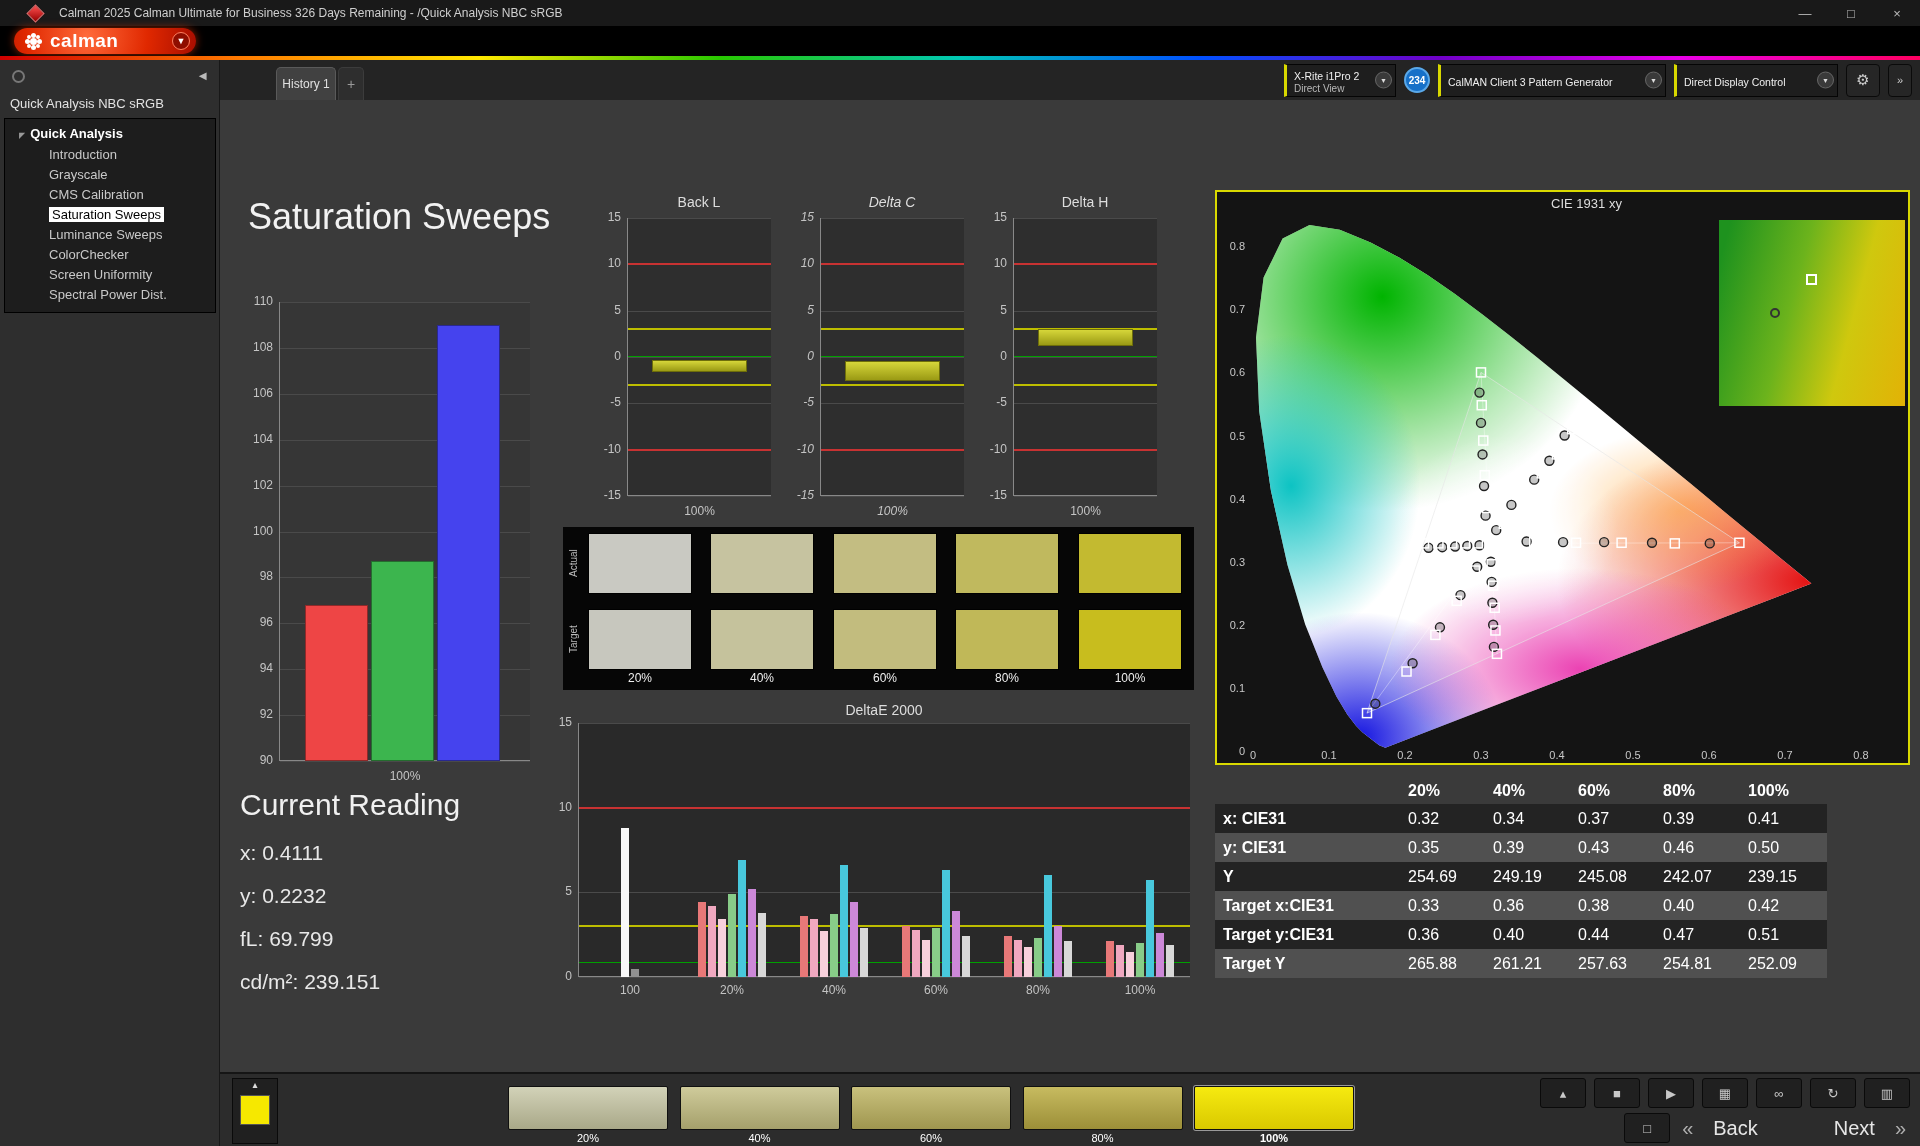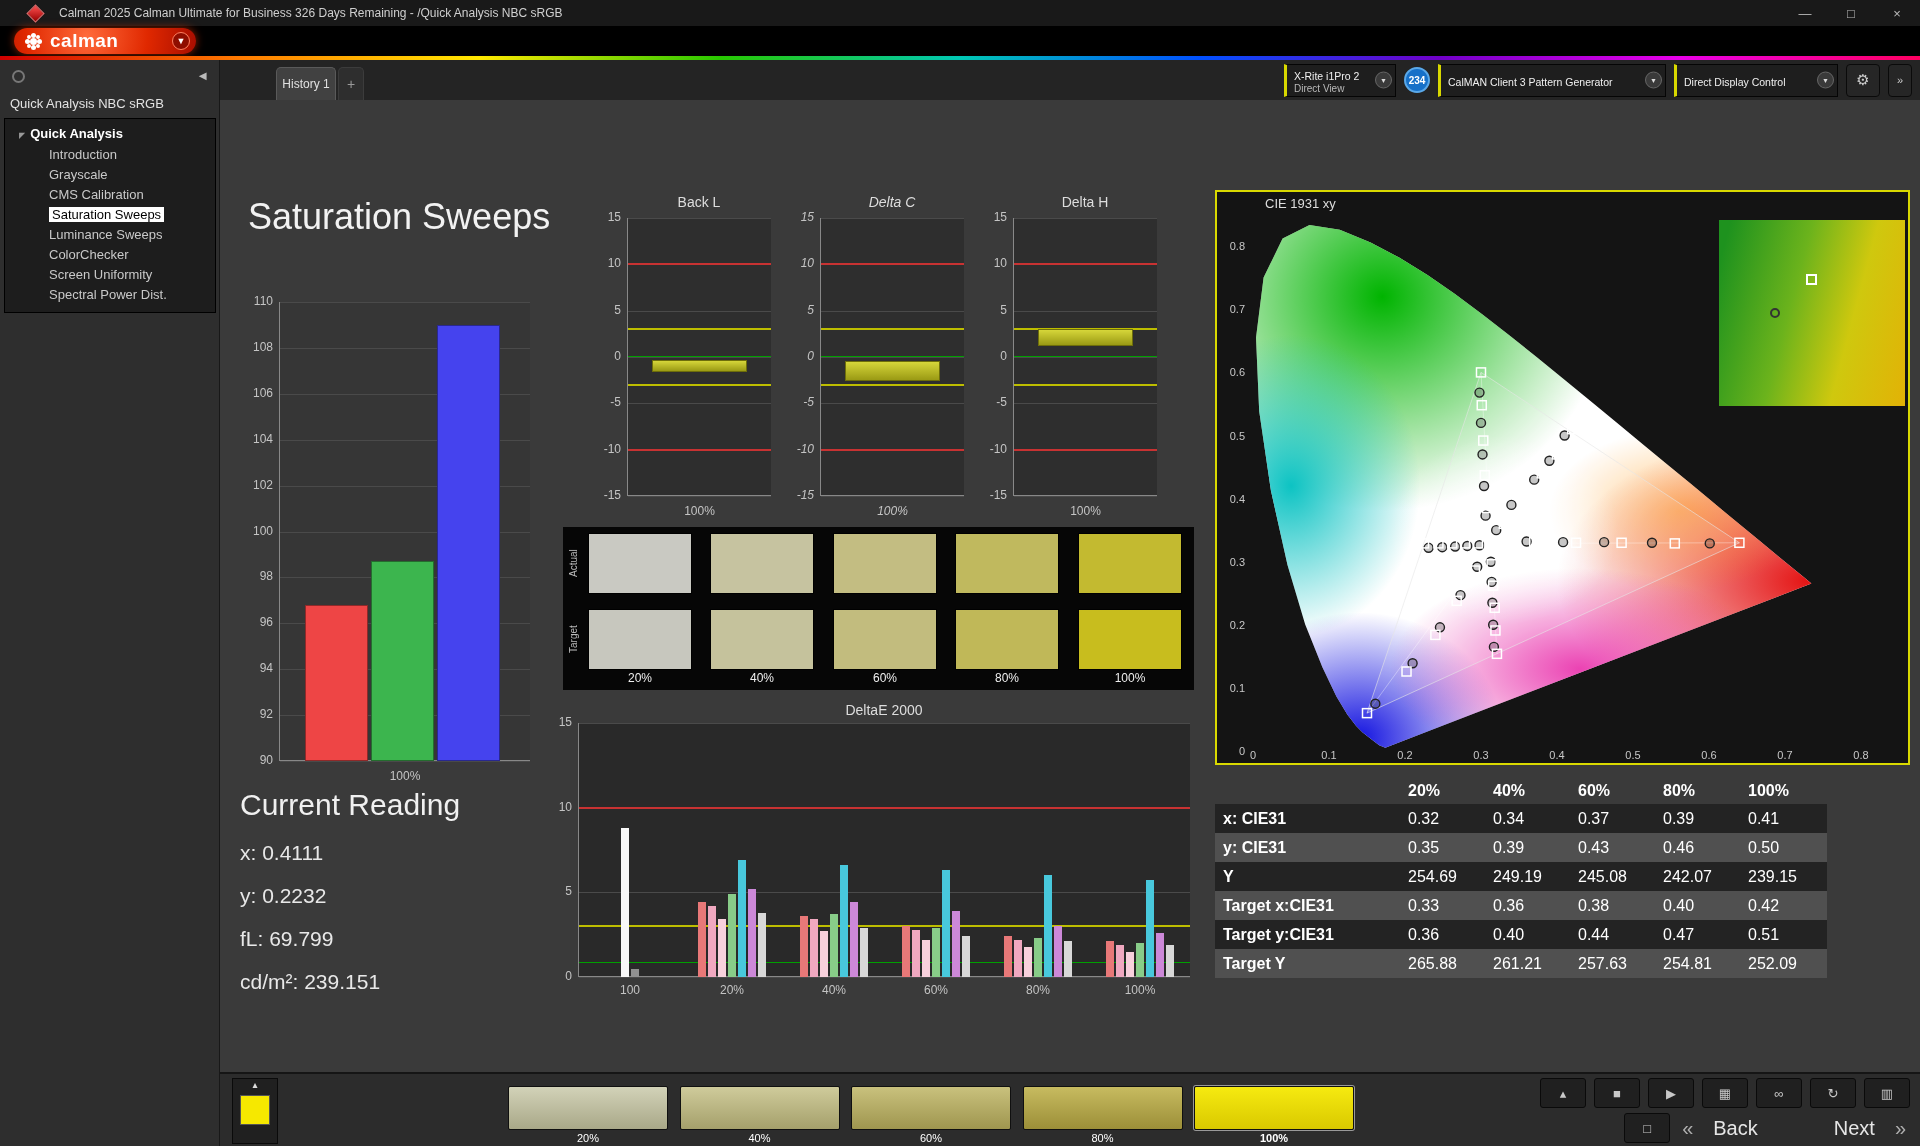--- a/index.html
+++ b/index.html
@@ -97,21 +97,21 @@
   writing-mode:vertical-rl;transform:rotate(180deg);display:flex;align-items:center;justify-content:center;}
 .swlab{position:absolute;top:144px;width:104px;text-align:center;color:#eee;font-size:12px;}
 
 
 #de-chart{position:absolute;left:555px;top:700px;width:648px;height:300px;}
 #de-plot{position:absolute;left:23px;top:23px;width:612px;height:254px;background:#292929;
   border-left:1px solid #888;border-bottom:1px solid #888;}
 
 
 #cie-panel{position:absolute;left:1215px;top:190px;width:695px;height:575px;background:#141414;border:2px solid #d9d900;}
-.cie-title{position:absolute;top:4px;left:4px;right:0;text-align:left;font-size:13px;color:#ddd;padding-left:44px;}
+.cie-title{position:absolute;top:4px;left:4px;right:0;text-align:center;font-size:13px;color:#ddd;padding-left:44px;}
 #cie-svg{position:absolute;left:0;top:18px;}
 .cie-lab{fill:#c8c8c8;font-size:11px;}
 #cie-inset{position:absolute;right:3px;top:28px;width:186px;height:186px;
   background:linear-gradient(105deg,#1e921e 5%,#6cb31c 40%,#cfc80e 68%,#e2b206 100%);}
 .inset-square{position:absolute;width:11px;height:11px;border:2px solid #fff;}
 .inset-circle{position:absolute;width:10px;height:10px;border:2px solid #333;border-radius:50%;}
 
 
 #cie-table{position:absolute;left:1215px;top:778px;width:612px;}
 .trow{display:flex;height:29px;align-items:center;color:#fff;font-size:16px;}

